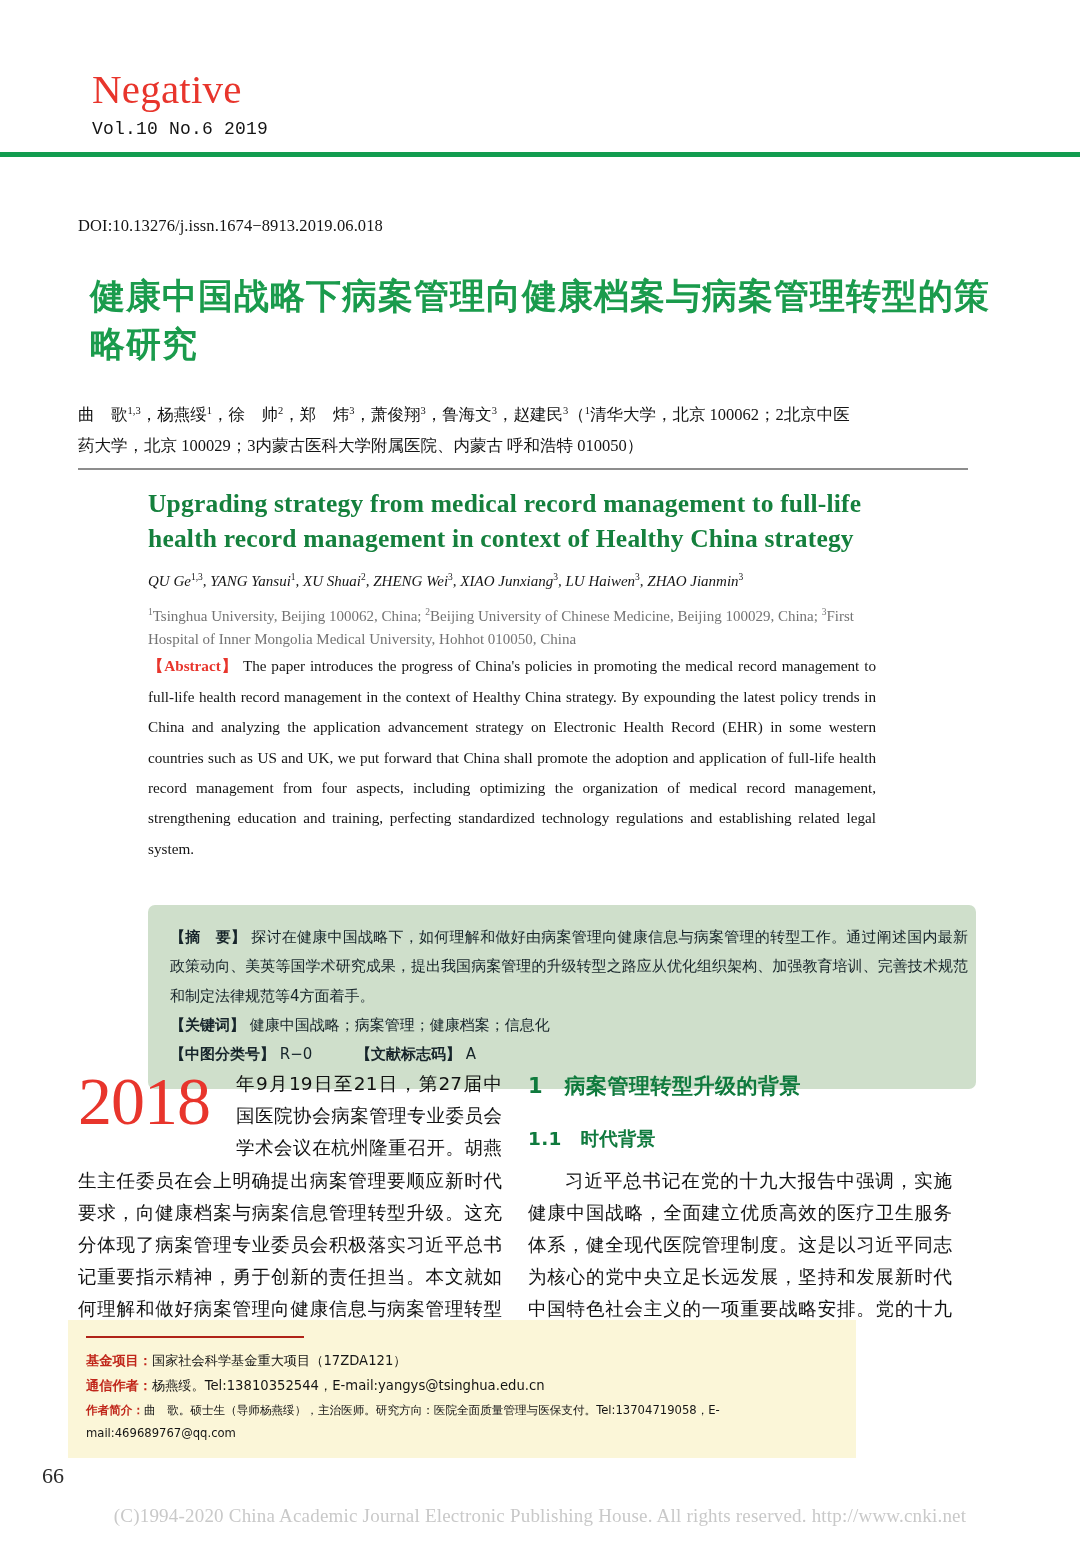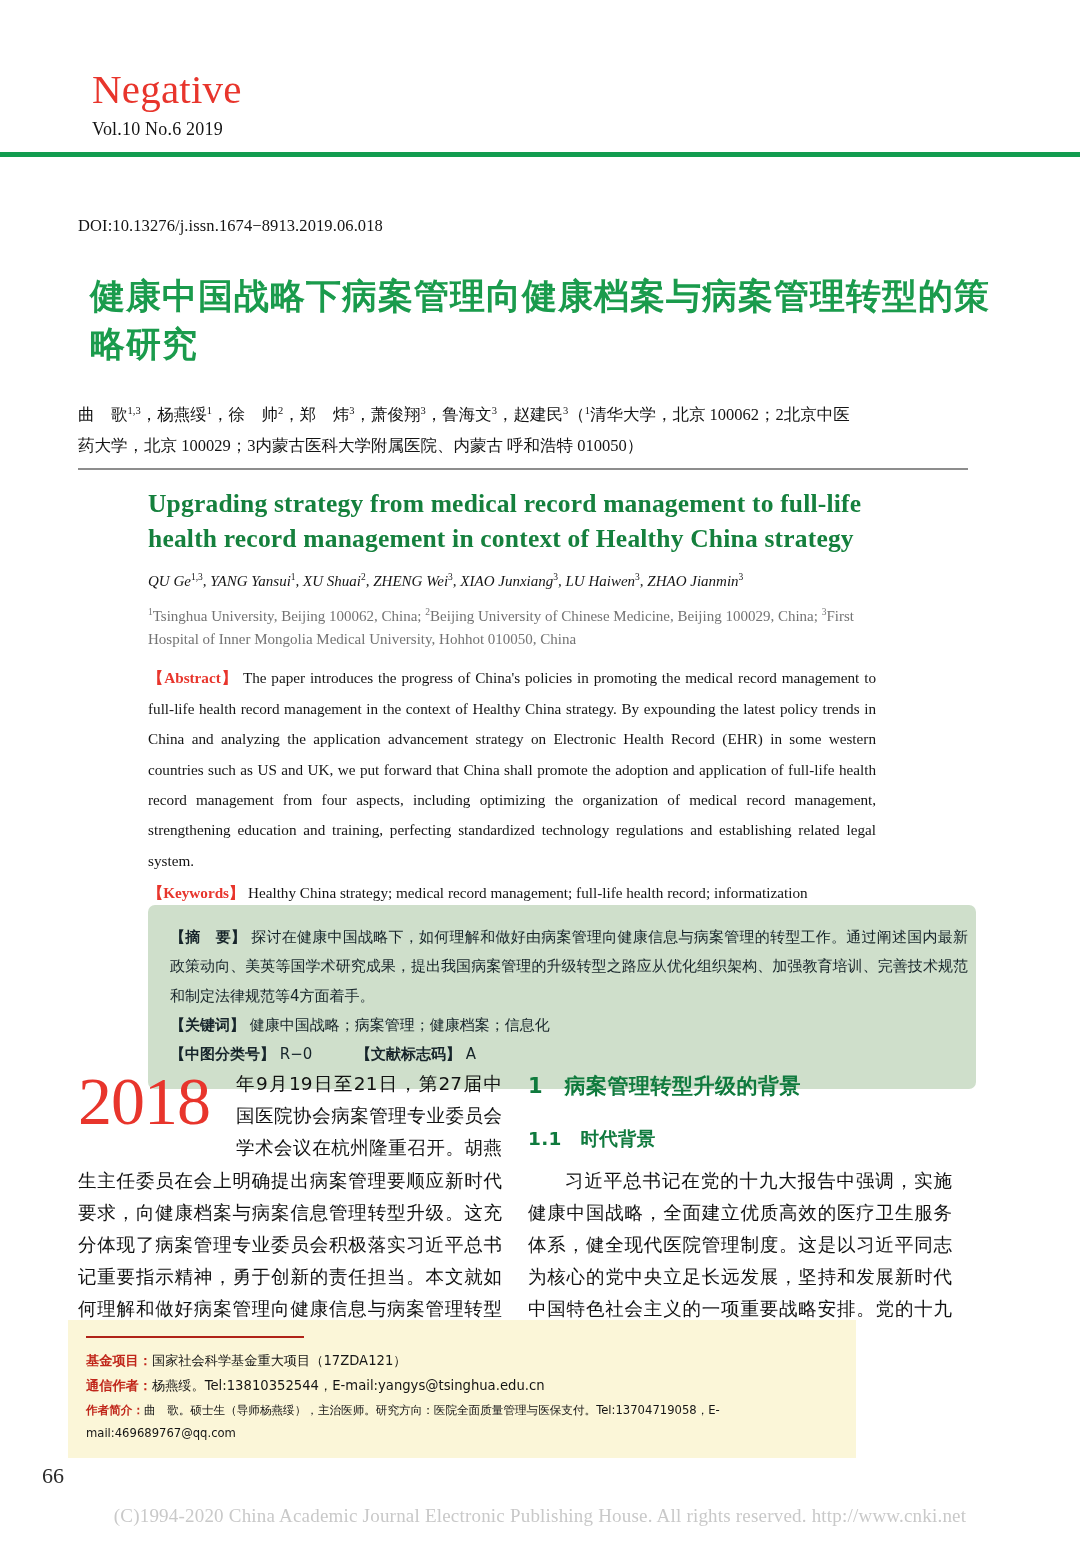--- a/index.html
+++ b/index.html
@@ -33,20 +33,21 @@
     font-size: 41px;
     color: #e8352c;
     line-height: 1.05;
     letter-spacing: 0.2px;
   }
   .volume-line {
     font-size: 18px;
     color: #141414;
     margin-top: 8px;
     letter-spacing: 0.2px;
+    font-family: Liberation Mono, monospace;
   }
   .header-rule {
     position: absolute;
     left: 0;
     top: 152px;
     width: 1080px;
     height: 5px;
     background: #129c4f;
   }
 
@@ -121,21 +122,20 @@
   .en-authors sup { font-size: 9.5px; font-style: normal; vertical-align: super; }
   .en-affil {
     margin-top: 12px;
     font-size: 15px;
     line-height: 1.55;
     color: #737373;
   }
   .en-affil sup { font-size: 9.5px; vertical-align: super; }
 
   .abstract-en {
-    margin-top: 12px;
     font-size: 15.2px;
     line-height: 2.0;
     text-align: justify;
     color: #141414;
   }
   .tag-red {
     color: #e8352c;
     font-weight: bold;
     white-space: nowrap;
   }
@@ -281,24 +281,20 @@
   <div class="en-block">
     <div class="en-title">Upgrading strategy from medical record management to full-life health record management in context of Healthy China strategy</div>
     <div class="en-authors">QU Ge<sup>1,3</sup>, YANG Yansui<sup>1</sup>, XU Shuai<sup>2</sup>, ZHENG Wei<sup>3</sup>, XIAO Junxiang<sup>3</sup>, LU Haiwen<sup>3</sup>, ZHAO Jianmin<sup>3</sup></div>
     <div class="en-affil"><sup>1</sup>Tsinghua University, Beijing 100062, China; <sup>2</sup>Beijing University of Chinese Medicine, Beijing 100029, China; <sup>3</sup>First Hospital of Inner Mongolia Medical University, Hohhot 010050, China</div>
 
     <div class="abstract-en">
       <span class="tag-red">【Abstract】</span>
       <span>The paper introduces the progress of China's policies in promoting the medical record management to full-life health record management in the context of Healthy China strategy. By expounding the latest policy trends in China and analyzing the application advancement strategy on Electronic Health Record (EHR) in some western countries such as US and UK, we put forward that China shall promote the adoption and application of full-life health record management from four aspects, including optimizing the organization of medical record management, strengthening education and training, perfecting standardized  technology regulations and establishing related legal system.</span>
     </div>
 
-    <div class="keywords-en">
-      <span class="tag-red">【Keywords】</span>
-      <span>Healthy China strategy; medical record management; full-life health record; informatization</span>
-    </div>
   </div>
 
   <div class="cn-abstract-box">
     <div class="cn-abs-body">
       <span class="lbl">【摘　要】</span>
       <span>探讨在健康中国战略下，如何理解和做好由病案管理向健康信息与病案管理的转型工作。通过阐述国内最新政策动向、美英等国学术研究成果，提出我国病案管理的升级转型之路应从优化组织架构、加强教育培训、完善技术规范和制定法律规范等4方面着手。</span>
     </div>
     <div class="cn-line">
       <span class="lbl">【关键词】</span>
       <span>健康中国战略；病案管理；健康档案；信息化</span>

